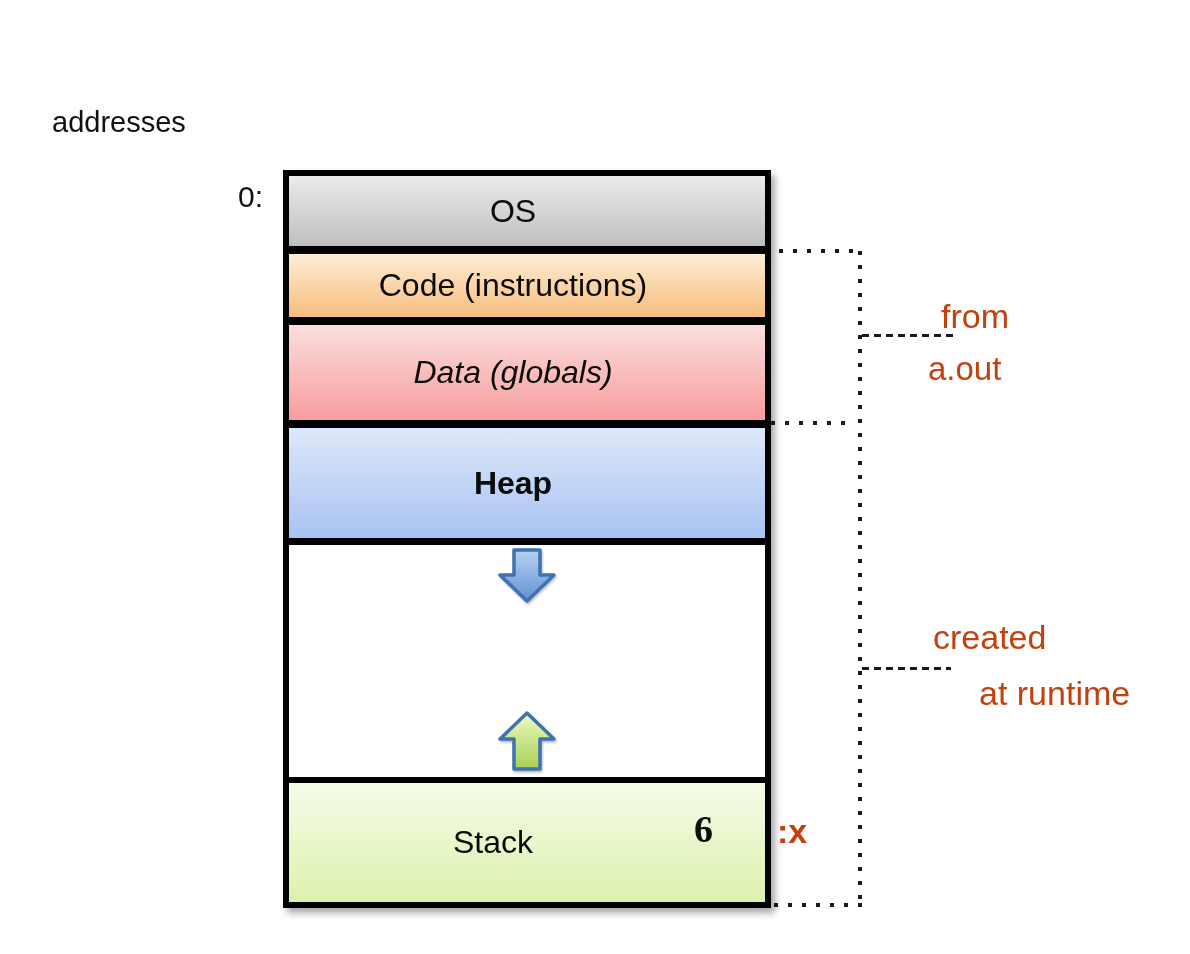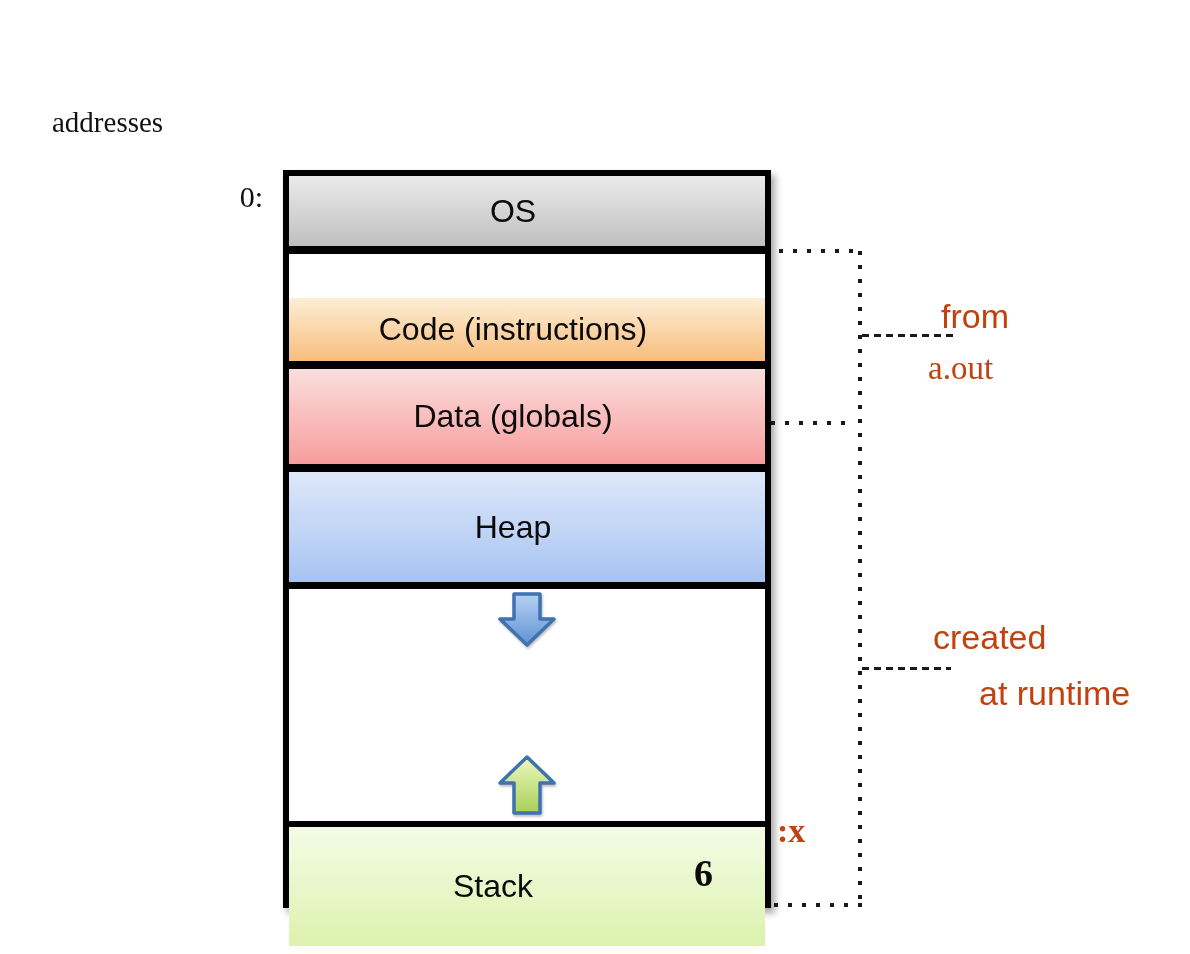--- a/index.html
+++ b/index.html
@@ -1,30 +1,30 @@
 <!DOCTYPE html>
 <html><head>
 <meta charset="utf-8">
 <style>
   html,body{margin:0;padding:0;background:#ffffff;}
   .canvas{position:relative;width:1190px;height:954px;background:#fff;
           font-family:"Liberation Sans",sans-serif;color:#000;overflow:hidden;}
   .abs{position:absolute;}
   .title{left:335px;top:30px;font-size:40px;line-height:64px;white-space:pre;color:#0b0b0b;}
-  .mono{font-family:Liberation Serif, serif;}
+  .mono{font-family:Liberation Sans, sans-serif;}
   .side-label{font-size:29px;color:#111;}
   .addr-label{left:52px;top:106px;width:180px;}
   .zero-label{left:100px;top:180px;width:163px;text-align:right;font-size:30px;}
   .max-label{left:100px;top:872px;width:159px;text-align:right;font-size:30px;}
   .memory-box{left:283px;top:170px;width:476px;height:726px;border:6px solid #000;
               background:#fff;box-shadow:4px 5px 7px rgba(0,0,0,.35);}
   .segment{position:relative;display:flex;align-items:center;justify-content:center;}
   .segment .seg-label{font-size:32px;color:#0b0b0b;position:relative;left:-14px;}
   .seg-os{height:70px;border-bottom:8px solid #000;}
-  .seg-code{height:63px;border-bottom:8px solid #000;margin-top:44px;}
+  .seg-code{height:63px;border-bottom:8px solid #000;}
   .seg-data{height:95px;border-bottom:8px solid #000;}
   .seg-heap{height:110px;border-bottom:7px solid #000;}
   .seg-free{height:232px;border-bottom:6px solid #000;background:#fff;}
   .seg-stack{height:119px;}
   .seg-stack .seg-label{left:-34px;}
   .stack-value{position:absolute;right:52px;top:24px;font-size:38px;font-weight:bold;
                font-family:"Liberation Serif",serif;color:#0b0b0b;}
   .arrow{position:absolute;left:208px;filter:drop-shadow(1px 2px 1px rgba(0,0,0,.25));}
   .arrow-down{top:3px;}
   .arrow-up{top:165px;}
@@ -61,25 +61,25 @@
   <div class="abs memory-box">
 
     <div class="segment seg-os" style="background: linear-gradient(rgb(235, 235, 235), rgb(191, 191, 191));">
       <span class="seg-label">OS</span>
     </div>
 
     <div class="segment seg-code" style="background: linear-gradient(rgb(253, 238, 214), rgb(247, 189, 124));">
       <span class="seg-label">Code (instructions)</span>
     </div>
 
-    <div class="segment seg-data" style="background: linear-gradient(rgb(251, 222, 222), rgb(247, 157, 157));">
+    <div class="segment seg-data" style="background: linear-gradient(rgb(251, 222, 222), rgb(247, 157, 157)); font-style: italic;">
       <span class="seg-label">Data (globals)</span>
     </div>
 
-    <div class="segment seg-heap" style="background: linear-gradient(rgb(221, 232, 249), rgb(168, 195, 242));">
+    <div class="segment seg-heap" style="background: linear-gradient(rgb(221, 232, 249), rgb(168, 195, 242)); font-weight: bold;">
       <span class="seg-label">Heap</span>
     </div>
 
     <div class="segment seg-free">
       <svg class="arrow arrow-down" width="60" height="56" viewBox="0 0 60 56">
         <defs>
           <linearGradient id="gradDown" x1="0" y1="0" x2="0" y2="1">
             <stop offset="0" stop-color="#b5d1f2"></stop>
             <stop offset="1" stop-color="#6092d3"></stop>
           </linearGradient>

